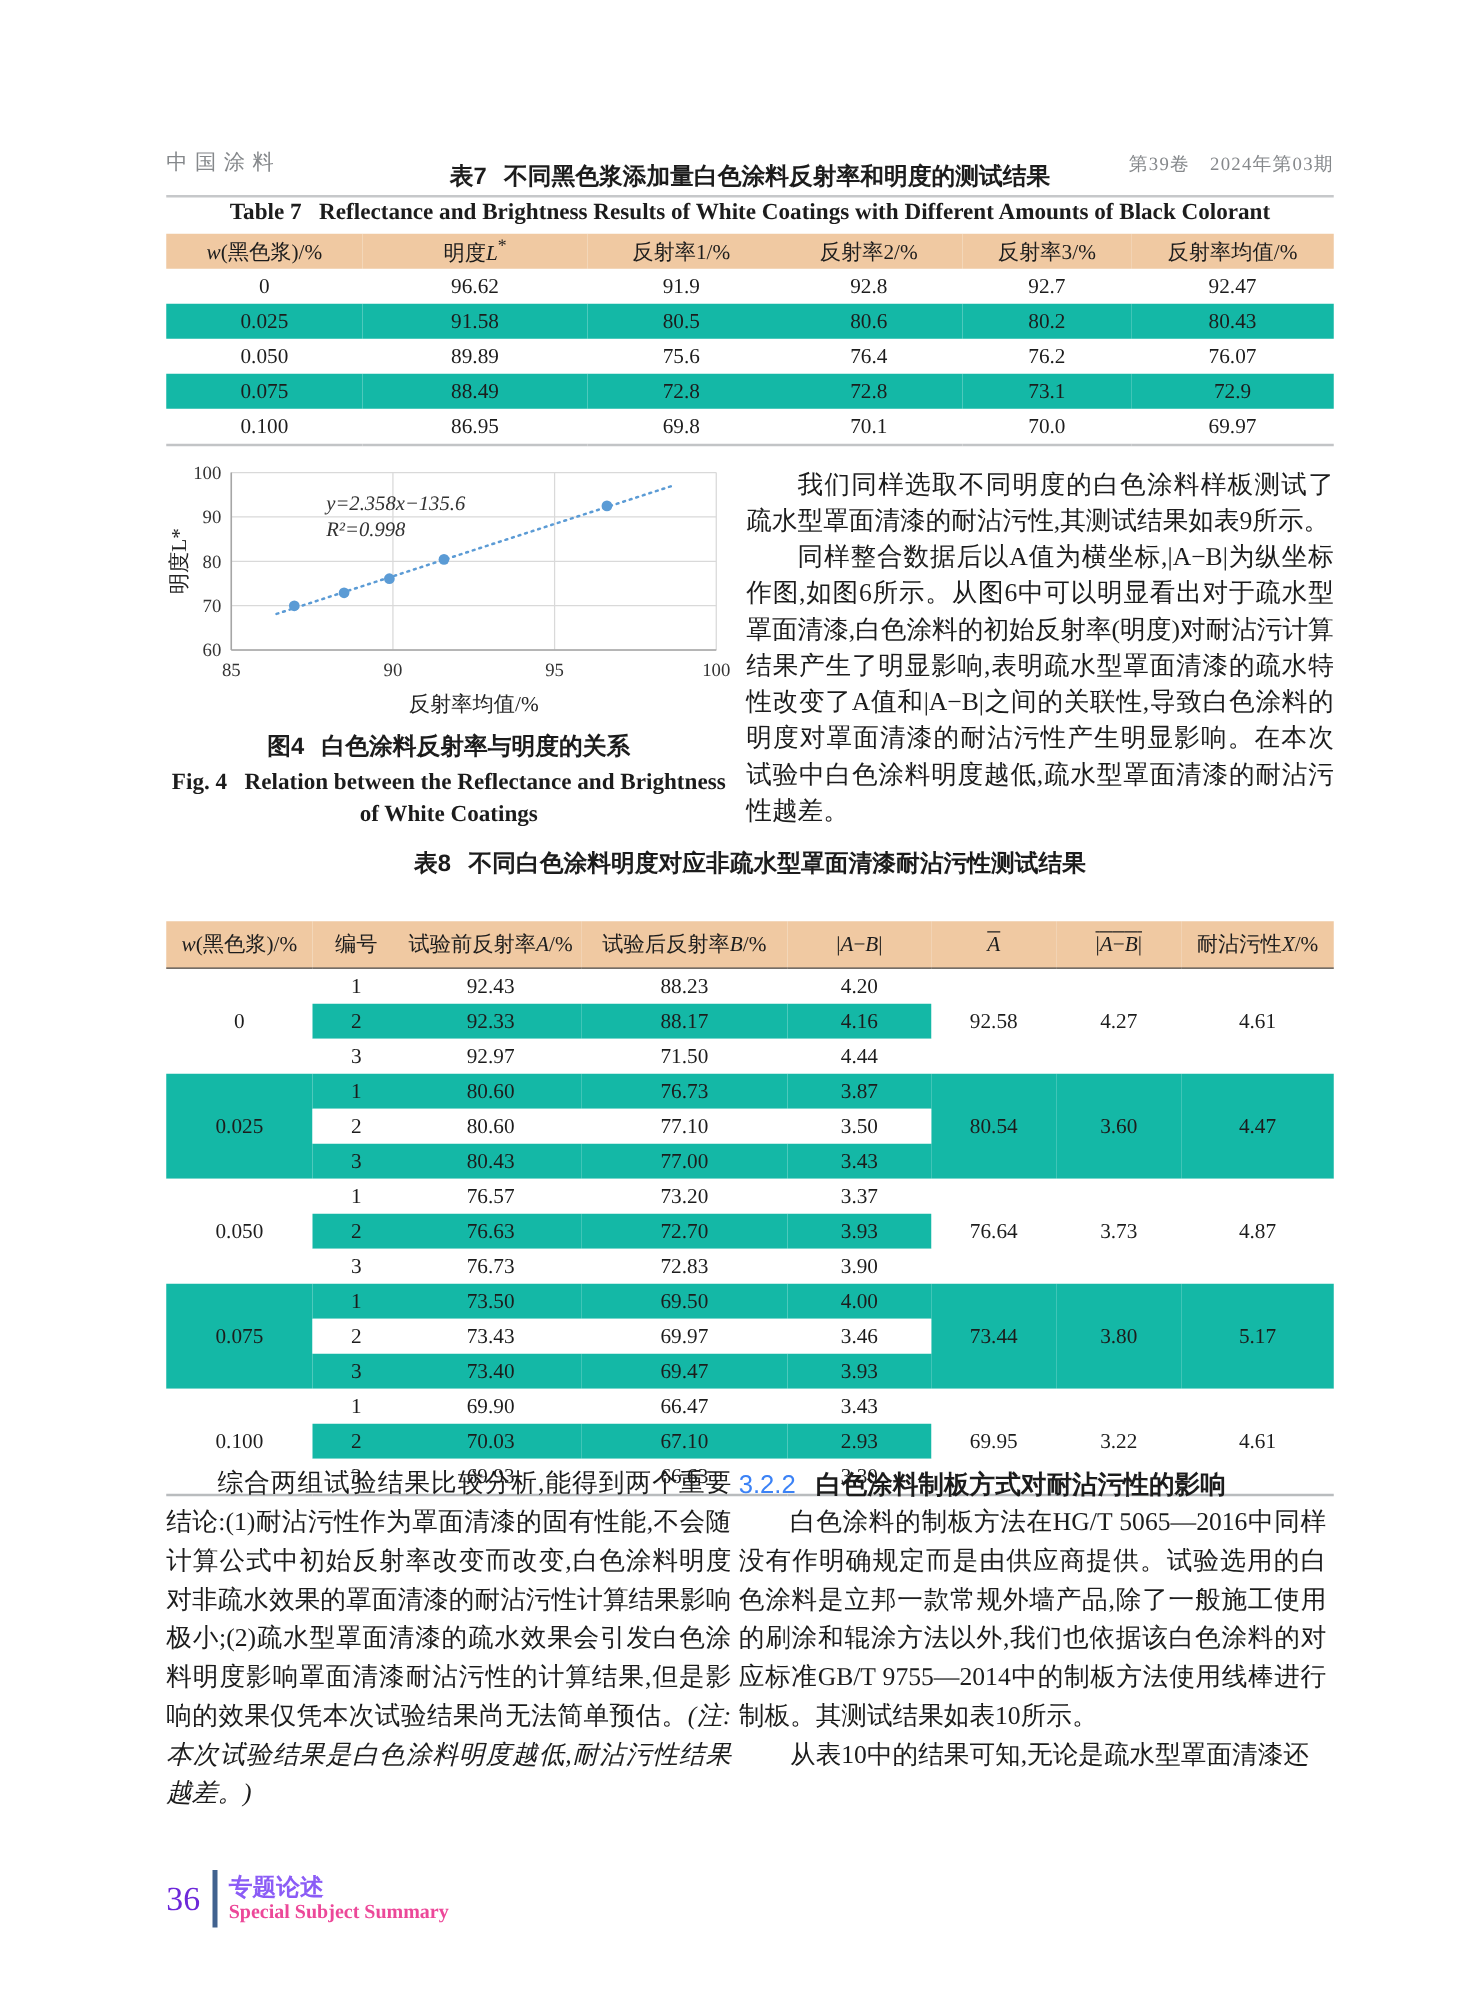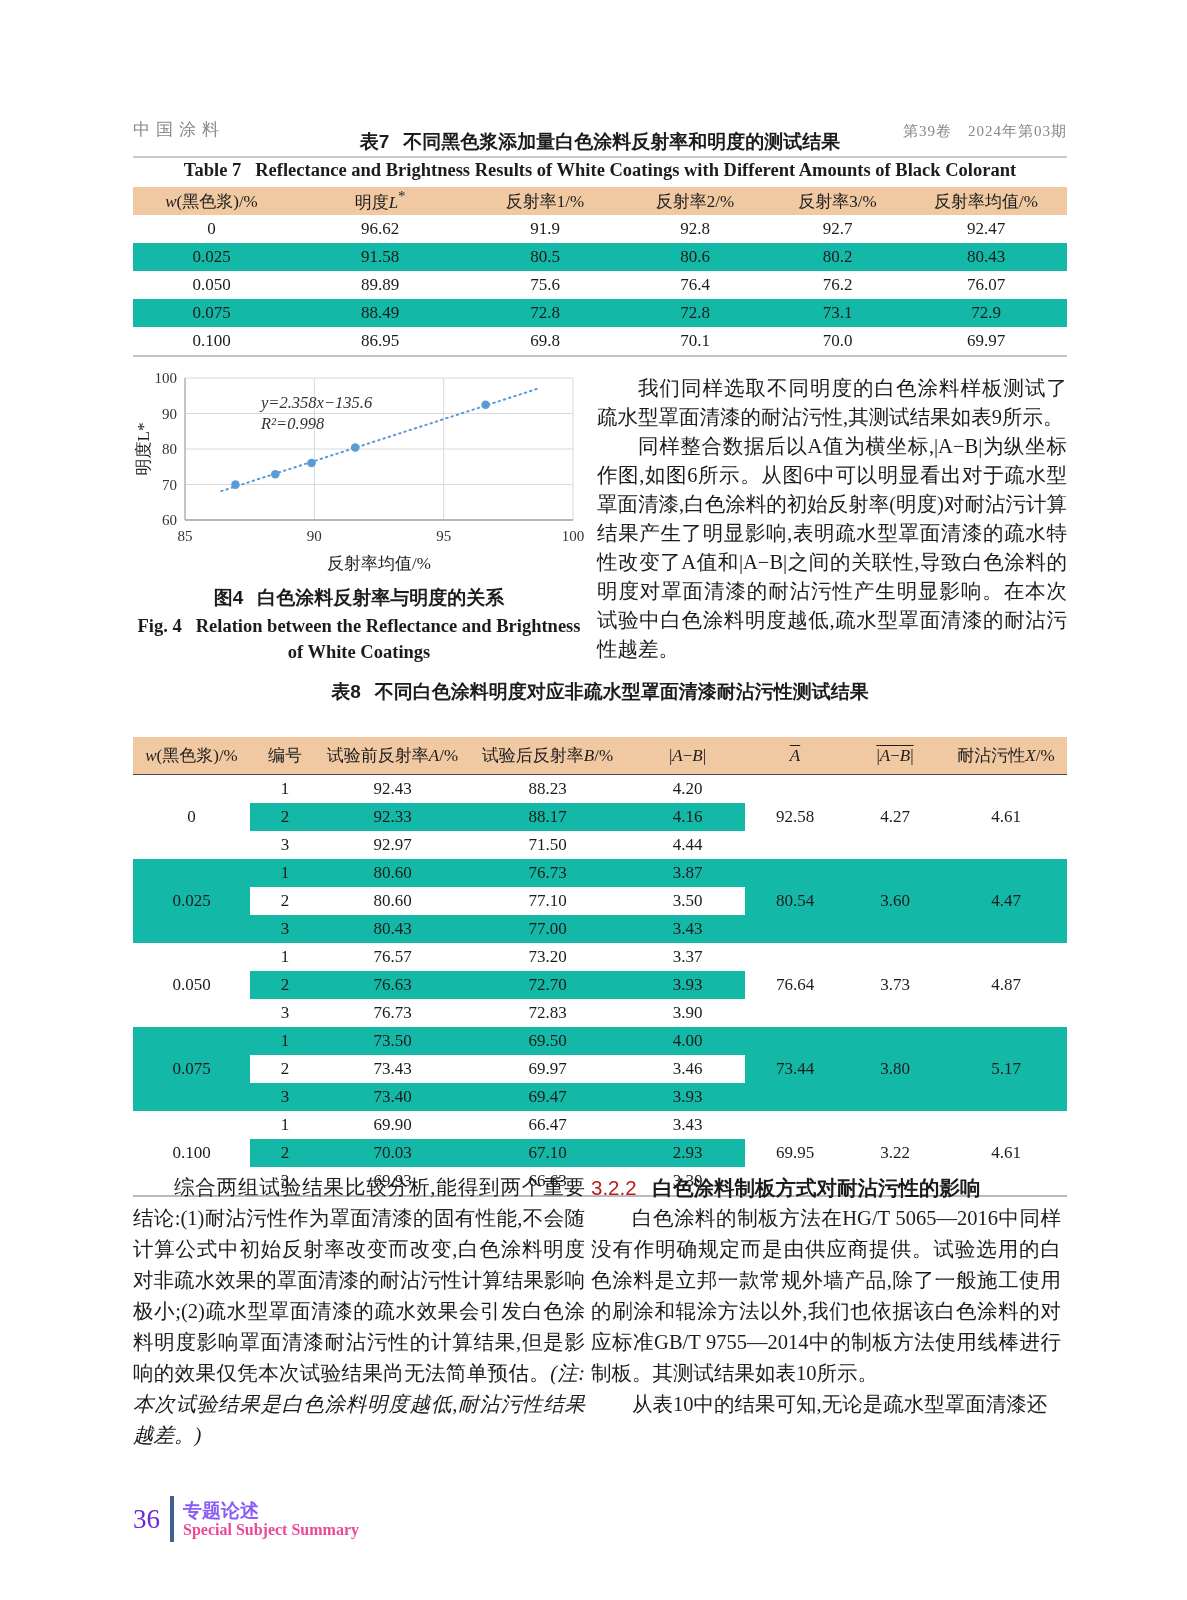--- a/index.html
+++ b/index.html
@@ -35,21 +35,21 @@
 
   
   .cols{position:absolute;left:133px;top:368px;width:934px;display:flex;gap:12px;}
   .lcol{width:452px;flex:0 0 452px;}
   .rcol{width:470px;flex:0 0 470px;padding-top:6px;}
   .body-text p{margin:0;font-size:20.5px;line-height:29px;text-align:justify;text-indent:2em;}
   .bot{position:absolute;left:133px;top:1172px;width:934px;display:flex;gap:6px;}
   .bot p{margin:0;font-size:20.5px;line-height:31px;text-align:justify;text-indent:2em;}
   .note{font-style:italic;}
   .sec-head{font-size:20.5px;line-height:31px;font-family:"Liberation Sans","DejaVu Sans",sans-serif;}
-  .sec-no{color:#b91c1c;margin-right:16px;}
+  .sec-no{color:#3b82f6;margin-right:16px;}
   .sec-title{font-weight:bold;}
 
   
   .chart{width:452px;height:205px;}
   .figcap{text-align:center;margin-top:12px;}
   .figcap .cn{font-family:"Liberation Sans","DejaVu Sans",sans-serif;font-weight:bold;font-size:19px;line-height:26px;}
   .figcap .en{font-weight:bold;font-size:18.5px;line-height:26px;margin-top:2px;}
 
   
   .ftr{position:absolute;left:133px;top:1496px;display:flex;align-items:center;}

